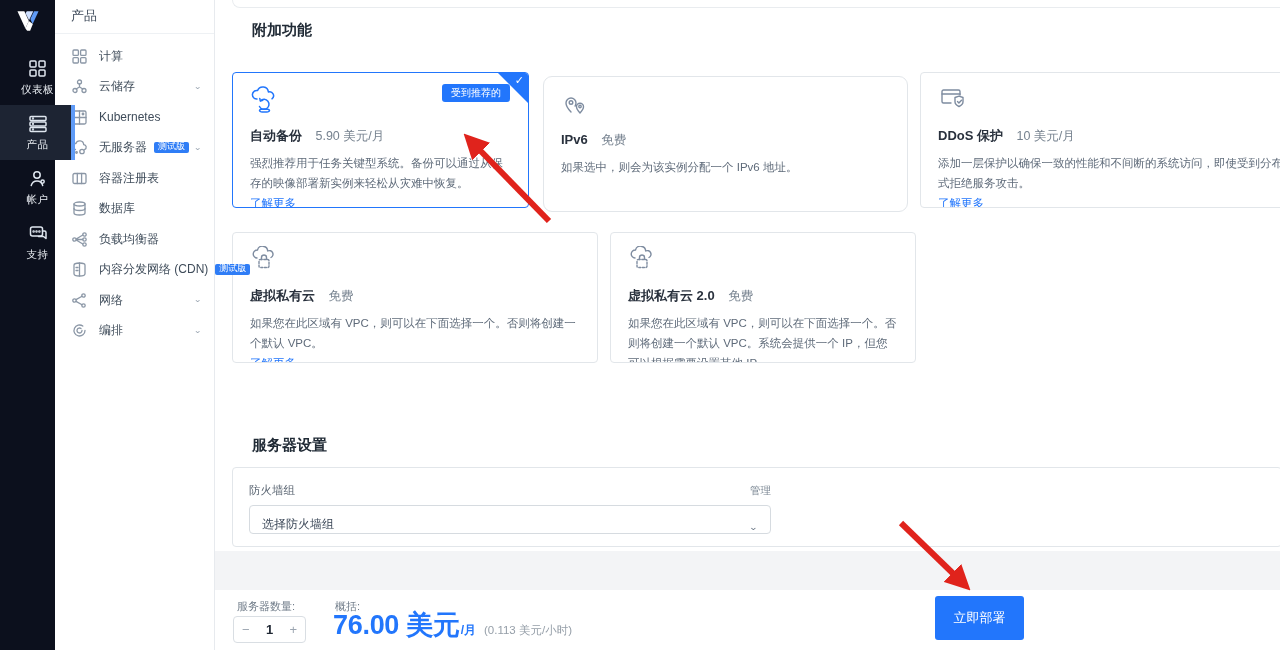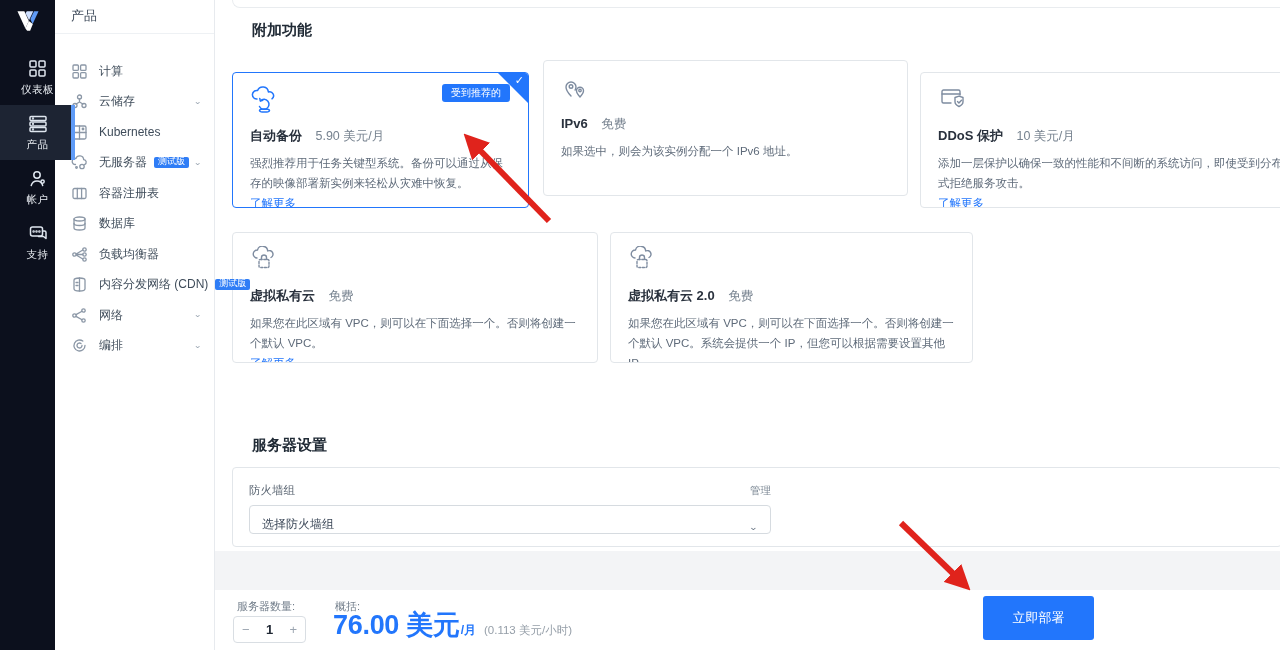--- a/index.html
+++ b/index.html
@@ -13,21 +13,21 @@
   .rail-item { position:relative; width:75px; padding:9px 0 8px; display:flex; flex-direction:column; align-items:center; gap:5px; cursor:pointer; }
   .rail-item .lbl { font-size:10.5px; color:#eef2f7; letter-spacing:.5px; }
   .rail-item.active { background:#1d2433; }
   .rail-item.active::after { content:""; position:absolute; right:0; top:0; bottom:0; width:4px; background:#5f9bf7; }
   .rail-item svg { display:block; }
 
   
   .subnav { position:absolute; left:55px; top:0; width:160px; height:650px; background:#fff;
     border-right:1px solid #e7eaee; z-index:4; }
   .subnav-head { font-size:13px; color:#3c4858; padding:7px 16px 8px; border-bottom:1px solid #eef1f4; }
-  .subnav ul { list-style:none; margin-top:22px; }
+  .subnav ul { list-style:none; margin-top:7px; }
   .subnav li { display:flex; align-items:center; height:30.5px; padding:0 12px 0 16px; cursor:pointer; }
   .subnav li .mi { width:17px; height:17px; margin-right:11px; flex:none; }
   .subnav li .ml { font-size:12px; color:#3f4c5a; white-space:nowrap; }
   .beta { margin-left:7px; background:#2f7df6; color:#fff; font-size:9px; padding:0 4px 2px; border-radius:2px; line-height:1; flex:none; }
   .chev { margin-left:auto; color:#9aa6b2; font-size:10px; line-height:1; transform:scaleY(.8); }
 
   
   .main { position:absolute; left:215px; top:0; right:0; bottom:0; background:#fff; overflow:hidden; }
   .prev-card-edge { position:absolute; left:17px; right:-2px; top:-6px; height:14px;
     border:1px solid #e9ecef; border-top:none; border-right:none; border-bottom-left-radius:8px; }
@@ -60,21 +60,21 @@
   .bbar { position:absolute; left:0; right:0; top:590px; bottom:0; background:#fff; }
   .b-label { position:absolute; font-size:11px; color:#717d8a; }
   .stepper { position:absolute; left:18px; top:26px; width:73px; height:27px; border:1px solid #d9dee3; border-radius:4px;
     display:flex; align-items:center; background:#fff; }
   .stepper .sbtn { flex:1; text-align:center; color:#9aa4b0; font-size:13px; cursor:pointer; line-height:1; }
   .stepper .sval { flex:1; text-align:center; color:#1f2733; font-size:13px; font-weight:bold; }
   .price-wrap { position:absolute; left:118px; top:17px; display:flex; align-items:baseline; white-space:nowrap; }
   .p-big { font-size:27px; font-weight:600; color:#2276fc; letter-spacing:-.3px; }
   .p-per { font-size:12px; color:#2276fc; font-weight:600; margin-left:1px; }
   .p-hr { font-size:11.5px; color:#959ea8; margin-left:8px; }
-  .deploy { position:absolute; left:768px; top:6px; width:111px; height:44px; background:#2276fc; color:#fff;
+  .deploy { position:absolute; left:720px; top:6px; width:89px; height:44px; background:#2276fc; color:#fff;
     border:none; border-radius:3px; font-size:13px; cursor:pointer; font-family:inherit; }
 
   
   .arrows { position:absolute; inset:0; z-index:50; pointer-events:none; }
 
   .ic-stroke { fill:none; stroke:#8b97a6; stroke-width:1.3; stroke-linecap:round; stroke-linejoin:round; }
   .ic-card { fill:none; stroke:#7e8ca0; stroke-width:1.4; stroke-linecap:round; stroke-linejoin:round; }
   .ic-blue { fill:none; stroke:#2276fc; stroke-width:1.5; stroke-linecap:round; stroke-linejoin:round; }
   .ic-rail { fill:none; stroke:#dfe6ef; stroke-width:1.5; stroke-linecap:round; stroke-linejoin:round; }
 </style>
@@ -245,21 +245,21 @@
       <ellipse cx="14.5" cy="24.5" rx="5" ry="1.6"></ellipse>
     </svg>
     <div>
       <span class="c-title">自动备份</span>
       <span class="c-price">5.90 美元/月</span>
     </div>
     <div class="c-desc">强烈推荐用于任务关键型系统。备份可以通过从保存的映像部署新实例来轻松从灾难中恢复。</div>
     <span class="c-link">了解更多</span>
   </div>
 
-  <div class="card" style="left:328px; top:60px; width:365px; height:136px;">
+  <div class="card" style="left:328px; top:76px; width:365px; height:136px;border-radius:9px;">
     <svg class="c-icon ic-card" width="28" height="28" viewBox="0 0 28 28">
       <path d="M10 22s-5-5.2-5-9a5 5 0 0 1 10 0c0 1-.4 2.1-.9 3.1"></path>
       <circle cx="10" cy="12.5" r="1.8"></circle>
       <path d="M19 23s-3.5-3.6-3.5-6.2a3.5 3.5 0 0 1 7 0C22.5 19.4 19 23 19 23z"></path>
       <circle cx="19" cy="16.5" r="1.2"></circle>
     </svg>
     <div>
       <span class="c-title">IPv6</span>
       <span class="c-price">免费</span>
     </div>
@@ -288,21 +288,21 @@
       <path d="M11.5 13.5v-2a2.5 2.5 0 0 1 5 0v2"></path>
     </svg>
     <div>
       <span class="c-title">虚拟私有云</span>
       <span class="c-price">免费</span>
     </div>
     <div class="c-desc">如果您在此区域有 VPC，则可以在下面选择一个。否则将创建一个默认 VPC。</div>
     <span class="c-link">了解更多</span>
   </div>
 
-  <div class="card" style="left:395px; top:232px; width:363px; height:131px;">
+  <div class="card" style="left:395px; top:232px; width:306px; height:131px;">
     <svg class="c-icon ic-card" width="28" height="28" viewBox="0 0 28 28">
       <path d="M7 12a4 4 0 1 1 .5-8A5.2 5.2 0 0 1 17.7 5 3.6 3.6 0 0 1 21 11.5"></path>
       <rect x="9" y="13.5" width="10" height="8" rx="1.2" stroke-dasharray="2 1.6"></rect>
       <path d="M11.5 13.5v-2a2.5 2.5 0 0 1 5 0v2"></path>
     </svg>
     <div>
       <span class="c-title">虚拟私有云 2.0</span>
       <span class="c-price">免费</span>
     </div>
     <div class="c-desc">如果您在此区域有 VPC，则可以在下面选择一个。否则将创建一个默认 VPC。系统会提供一个 IP，但您可以根据需要设置其他 IP。</div>

